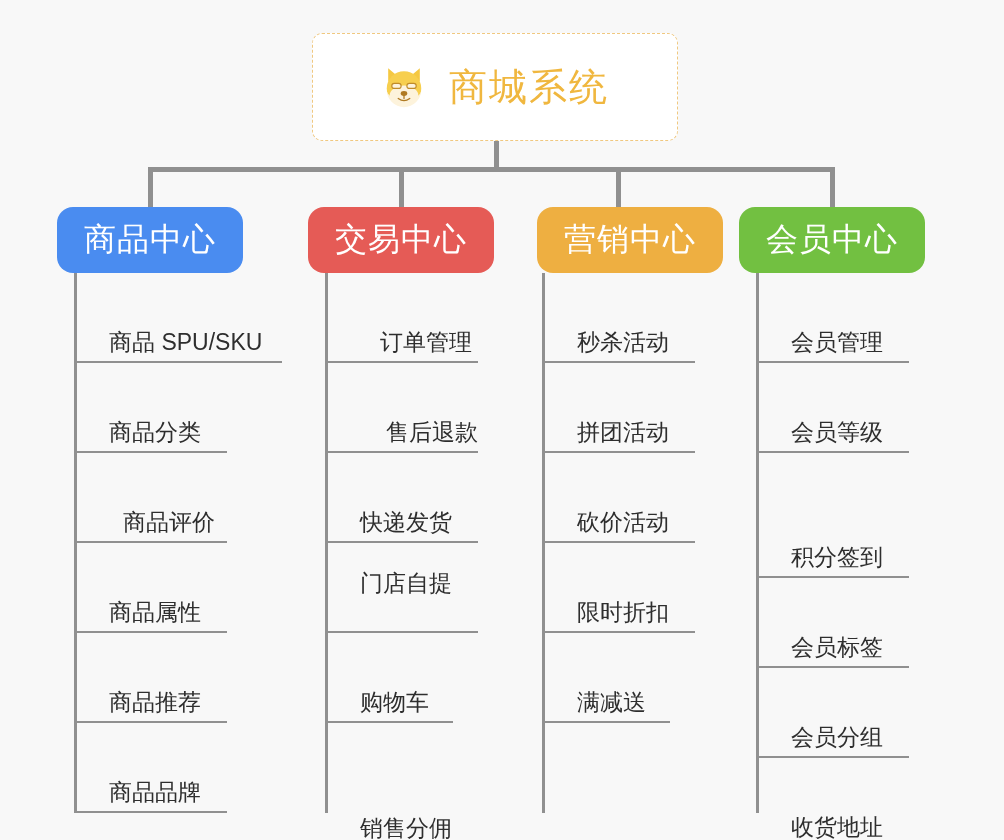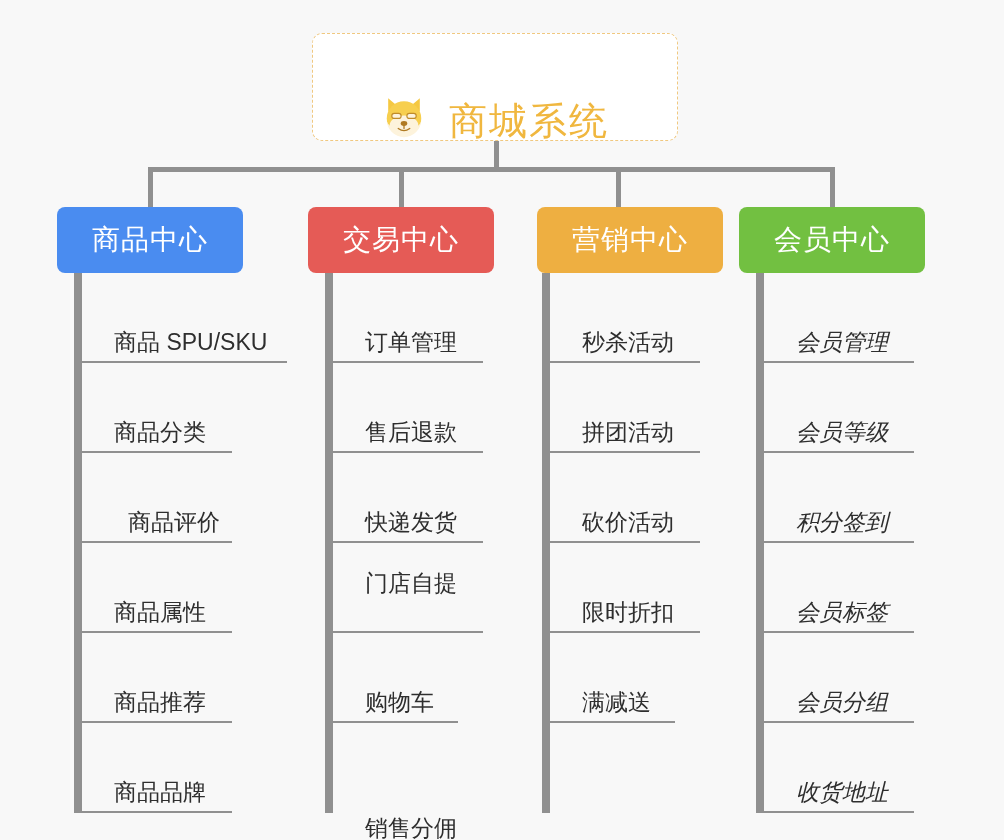--- a/index.html
+++ b/index.html
@@ -24,21 +24,21 @@
     position: absolute;
     left: 312px;
     top: 33px;
     width: 366px;
     height: 108px;
     background: #ffffff;
     border: 1px dashed #f0c880;
     border-radius: 10px;
     box-sizing: border-box;
     display: flex;
-    align-items: flex-end;
+    align-items: center;
     justify-content: center;
     gap: 22px;
   }
   .root-label {
     font-size: 38px;
     color: #f0b73f;
     letter-spacing: 2px;
     line-height: 1;
     white-space: nowrap;
   }
@@ -81,40 +81,40 @@
     position: absolute;
     top: 207px;
   }
   .col-0 { left: 57px;  width: 250px; }
   .col-1 { left: 308px; width: 218px; }
   .col-2 { left: 525px; width: 218px; }
   .col-3 { left: 739px; width: 218px; }
 
   .cat-header {
     height: 66px;
-    border-radius: 8px;
+    border-radius: 16px;
     display: flex;
     align-items: center;
     justify-content: center;
     color: #ffffff;
-    font-size: 28px;
+    font-size: 32px;
     letter-spacing: 1px;
     box-sizing: border-box;
   }
   .col-0 .cat-header { width: 186px; }
   .col-1 .cat-header { width: 186px; }
   .col-2 .cat-header { width: 186px; margin-left: 12px; }
   .col-3 .cat-header { width: 186px; }
 
   
   .leaf-list {
     position: relative;
     margin-left: 17px;
     padding-top: 0;
-    border-left: 8px solid #0ea5e9;
+    border-left: 3px solid #0ea5e9;
     height: 540px;
     box-sizing: border-box;
   }
   .leaf-item {
     position: relative;
     height: 90px;
     box-sizing: border-box;
     display: flex;
     align-items: flex-end;
     border-bottom: 2px solid #909090;
@@ -185,24 +185,24 @@
         <span class="leaf-label">商品品牌</span>
       </div>
     </div>
   </div>
 
   <div class="column col-1">
     <div class="cat-header" style="background: rgb(229, 91, 86);">
       <span>交易中心</span>
     </div>
     <div class="leaf-list" style="border-left-color: rgb(144, 144, 144);">
-      <div class="leaf-item" style="border-bottom-color: rgb(144, 144, 144);">
+      <div class="leaf-item" style="border-bottom-color: rgb(144, 144, 144); padding-left: 20px;">
         <span class="leaf-label">订单管理</span>
       </div>
-      <div class="leaf-item" style="border-bottom-color: rgb(144, 144, 144);">
+      <div class="leaf-item" style="border-bottom-color: rgb(144, 144, 144); justify-content: flex-end;">
         <span class="leaf-label">售后退款</span>
       </div>
       <div class="leaf-item" style="border-bottom-color: rgb(144, 144, 144);">
         <span class="leaf-label">快递发货</span>
       </div>
       <div class="leaf-item" style="border-bottom-color: rgb(144, 144, 144); align-items: center;">
         <span class="leaf-label">门店自提</span>
       </div>
       <div class="leaf-item narrow" style="border-bottom-color: rgb(144, 144, 144);">
         <span class="leaf-label">购物车</span>
@@ -233,28 +233,28 @@
       <div class="leaf-item narrow" style="border-bottom-color: rgb(144, 144, 144);">
         <span class="leaf-label">满减送</span>
       </div>
     </div>
   </div>
 
   <div class="column col-3">
     <div class="cat-header" style="background: rgb(114, 192, 65);">
       <span>会员中心</span>
     </div>
-    <div class="leaf-list" style="border-left-color: rgb(144, 144, 144); font-style: italic;">
+    <div class="leaf-list" style="border-left-color: rgb(144, 144, 144);">
       <div class="leaf-item" style="border-bottom-color: rgb(144, 144, 144);">
         <span class="leaf-label">会员管理</span>
       </div>
       <div class="leaf-item" style="border-bottom-color: rgb(144, 144, 144);">
         <span class="leaf-label">会员等级</span>
       </div>
-      <div class="leaf-item" style="border-bottom-color: rgb(144, 144, 144);">
+      <div class="leaf-item" style="border-bottom-color: rgb(144, 144, 144); margin-top: 35px;">
         <span class="leaf-label">积分签到</span>
       </div>
       <div class="leaf-item" style="border-bottom-color: rgb(144, 144, 144);">
         <span class="leaf-label">会员标签</span>
       </div>
       <div class="leaf-item" style="border-bottom-color: rgb(144, 144, 144);">
         <span class="leaf-label">会员分组</span>
       </div>
       <div class="leaf-item" style="border-bottom-color: rgb(144, 144, 144);">
         <span class="leaf-label">收货地址</span>

